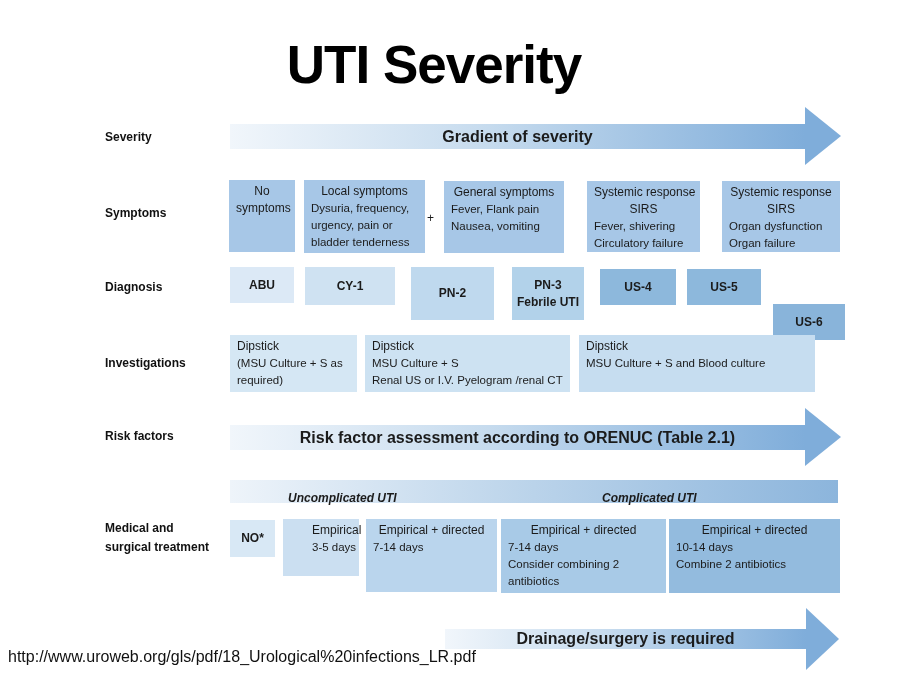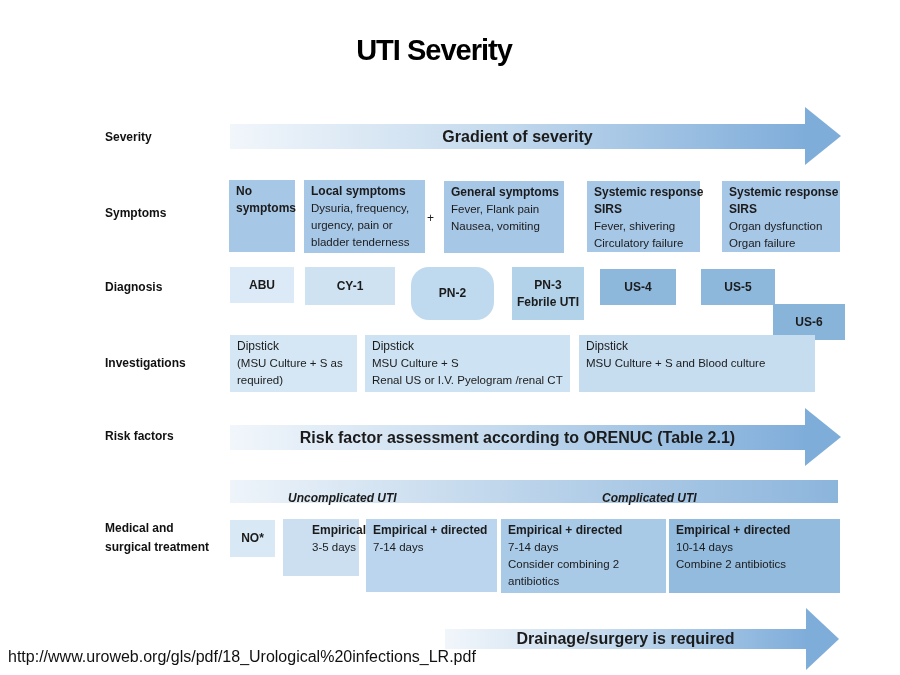--- a/index.html
+++ b/index.html
@@ -1,53 +1,53 @@
 <!DOCTYPE html>
 <html><head>
 <meta charset="utf-8">
 <style>
   html,body{margin:0;padding:0;background:#fff;}
   #slide{position:relative;width:900px;height:675px;background:#ffffff;overflow:hidden;
          font-family:"Liberation Sans",sans-serif;color:#1b1b1b;}
   #title{position:absolute;top:34px;left:0;width:868px;text-align:center;
-         font-size:29px;font-weight:bold;letter-spacing:-1px;color:#000;}
+         font-size:53px;font-weight:bold;letter-spacing:-1px;color:#000;}
   .rowlabel{position:absolute;left:105px;width:130px;font-size:12px;font-weight:bold;color:#111;}
   
   .abody{position:absolute;display:flex;align-items:center;justify-content:center;
          background:linear-gradient(90deg,#f1f6fb 0%,#c6dbee 45%,#7fadda 100%);}
   .abody .atext{font-size:16px;font-weight:bold;color:#1b1b1b;white-space:pre;}
   .ahead{position:absolute;width:0;height:0;}
   #sev-body{left:230px;top:124px;width:575px;height:25px;}
   #sev-head{left:805px;top:107px;border-top:29px solid transparent;border-bottom:29px solid transparent;border-left:36px solid #7fadda;}
   #risk-body{left:230px;top:425px;width:575px;height:25px;}
   #risk-head{left:805px;top:408px;border-top:29px solid transparent;border-bottom:29px solid transparent;border-left:36px solid #7fadda;}
   #drain-body{left:445px;top:629px;width:361px;height:20px;}
   #drain-head{left:806px;top:608px;border-top:31px solid transparent;border-bottom:31px solid transparent;border-left:33px solid #7fadda;}
   
   .box{position:absolute;box-sizing:border-box;padding:3px 7px;font-size:12px;line-height:17px;}
-  .box-title{font-weight:bold;white-space:pre;}
+  .box-title{font-weight:normal;white-space:pre;text-align:center;}
   .box-title.wrap{white-space:normal;}
   .bl{white-space:pre;font-size:11.5px;}
   .cbox{position:absolute;box-sizing:border-box;display:flex;flex-direction:column;
         align-items:center;justify-content:center;font-size:12px;font-weight:bold;line-height:17px;text-align:center;}
   
   .sym{background:#a7c7e7;}
   #sym1{left:229px;top:180px;width:66px;height:72px;}
   #sym2{left:304px;top:180px;width:121px;height:73px;}
   #sym3{left:444px;top:181px;width:120px;height:72px;}
   #sym4{left:587px;top:181px;width:113px;height:71px;}
   #sym5{left:722px;top:181px;width:118px;height:71px;}
   #plus{position:absolute;left:427px;top:211px;font-size:12px;color:#1b1b1b;}
   
   #dx1{left:230px;top:267px;width:64px;height:36px;background:#dce9f6;}
   #dx2{left:305px;top:267px;width:90px;height:38px;background:#cfe2f2;}
-  #dx3{left:411px;top:267px;width:83px;height:53px;background:#bfd9ee;border-radius:18px;}
+  #dx3{left:411px;top:267px;width:83px;height:53px;background:#bfd9ee;}
   #dx4{left:500px;top:267px;width:72px;height:53px;background:#b2d2ea;margin-left:12px;}
   #dx5{left:600px;top:269px;width:76px;height:36px;background:#8db8dc;}
-  #dx6{left:687px;top:269px;width:74px;height:36px;background:#8db8dc;margin-left:14px;}
+  #dx6{left:687px;top:269px;width:74px;height:36px;background:#8db8dc;}
   #dx7{left:773px;top:280px;width:72px;height:36px;background:#89b4da;margin-top:24px;}
   
   #inv1{left:230px;top:335px;width:127px;height:57px;background:#d5e7f4;}
   #inv2{left:365px;top:335px;width:205px;height:57px;background:#cde2f2;}
   #inv3{left:579px;top:335px;width:236px;height:57px;background:#c6ddf0;}
   .inv .bl:first-child{font-size:12px;}
   
   #band{position:absolute;left:230px;top:480px;width:608px;height:23px;
         background:linear-gradient(90deg,#eef4fa 0%,#bad3ea 50%,#8cb5dc 100%);}
   .bandtext{position:absolute;top:3px;font-size:12px;font-weight:bold;font-style:italic;white-space:pre;margin-top:8px;}

